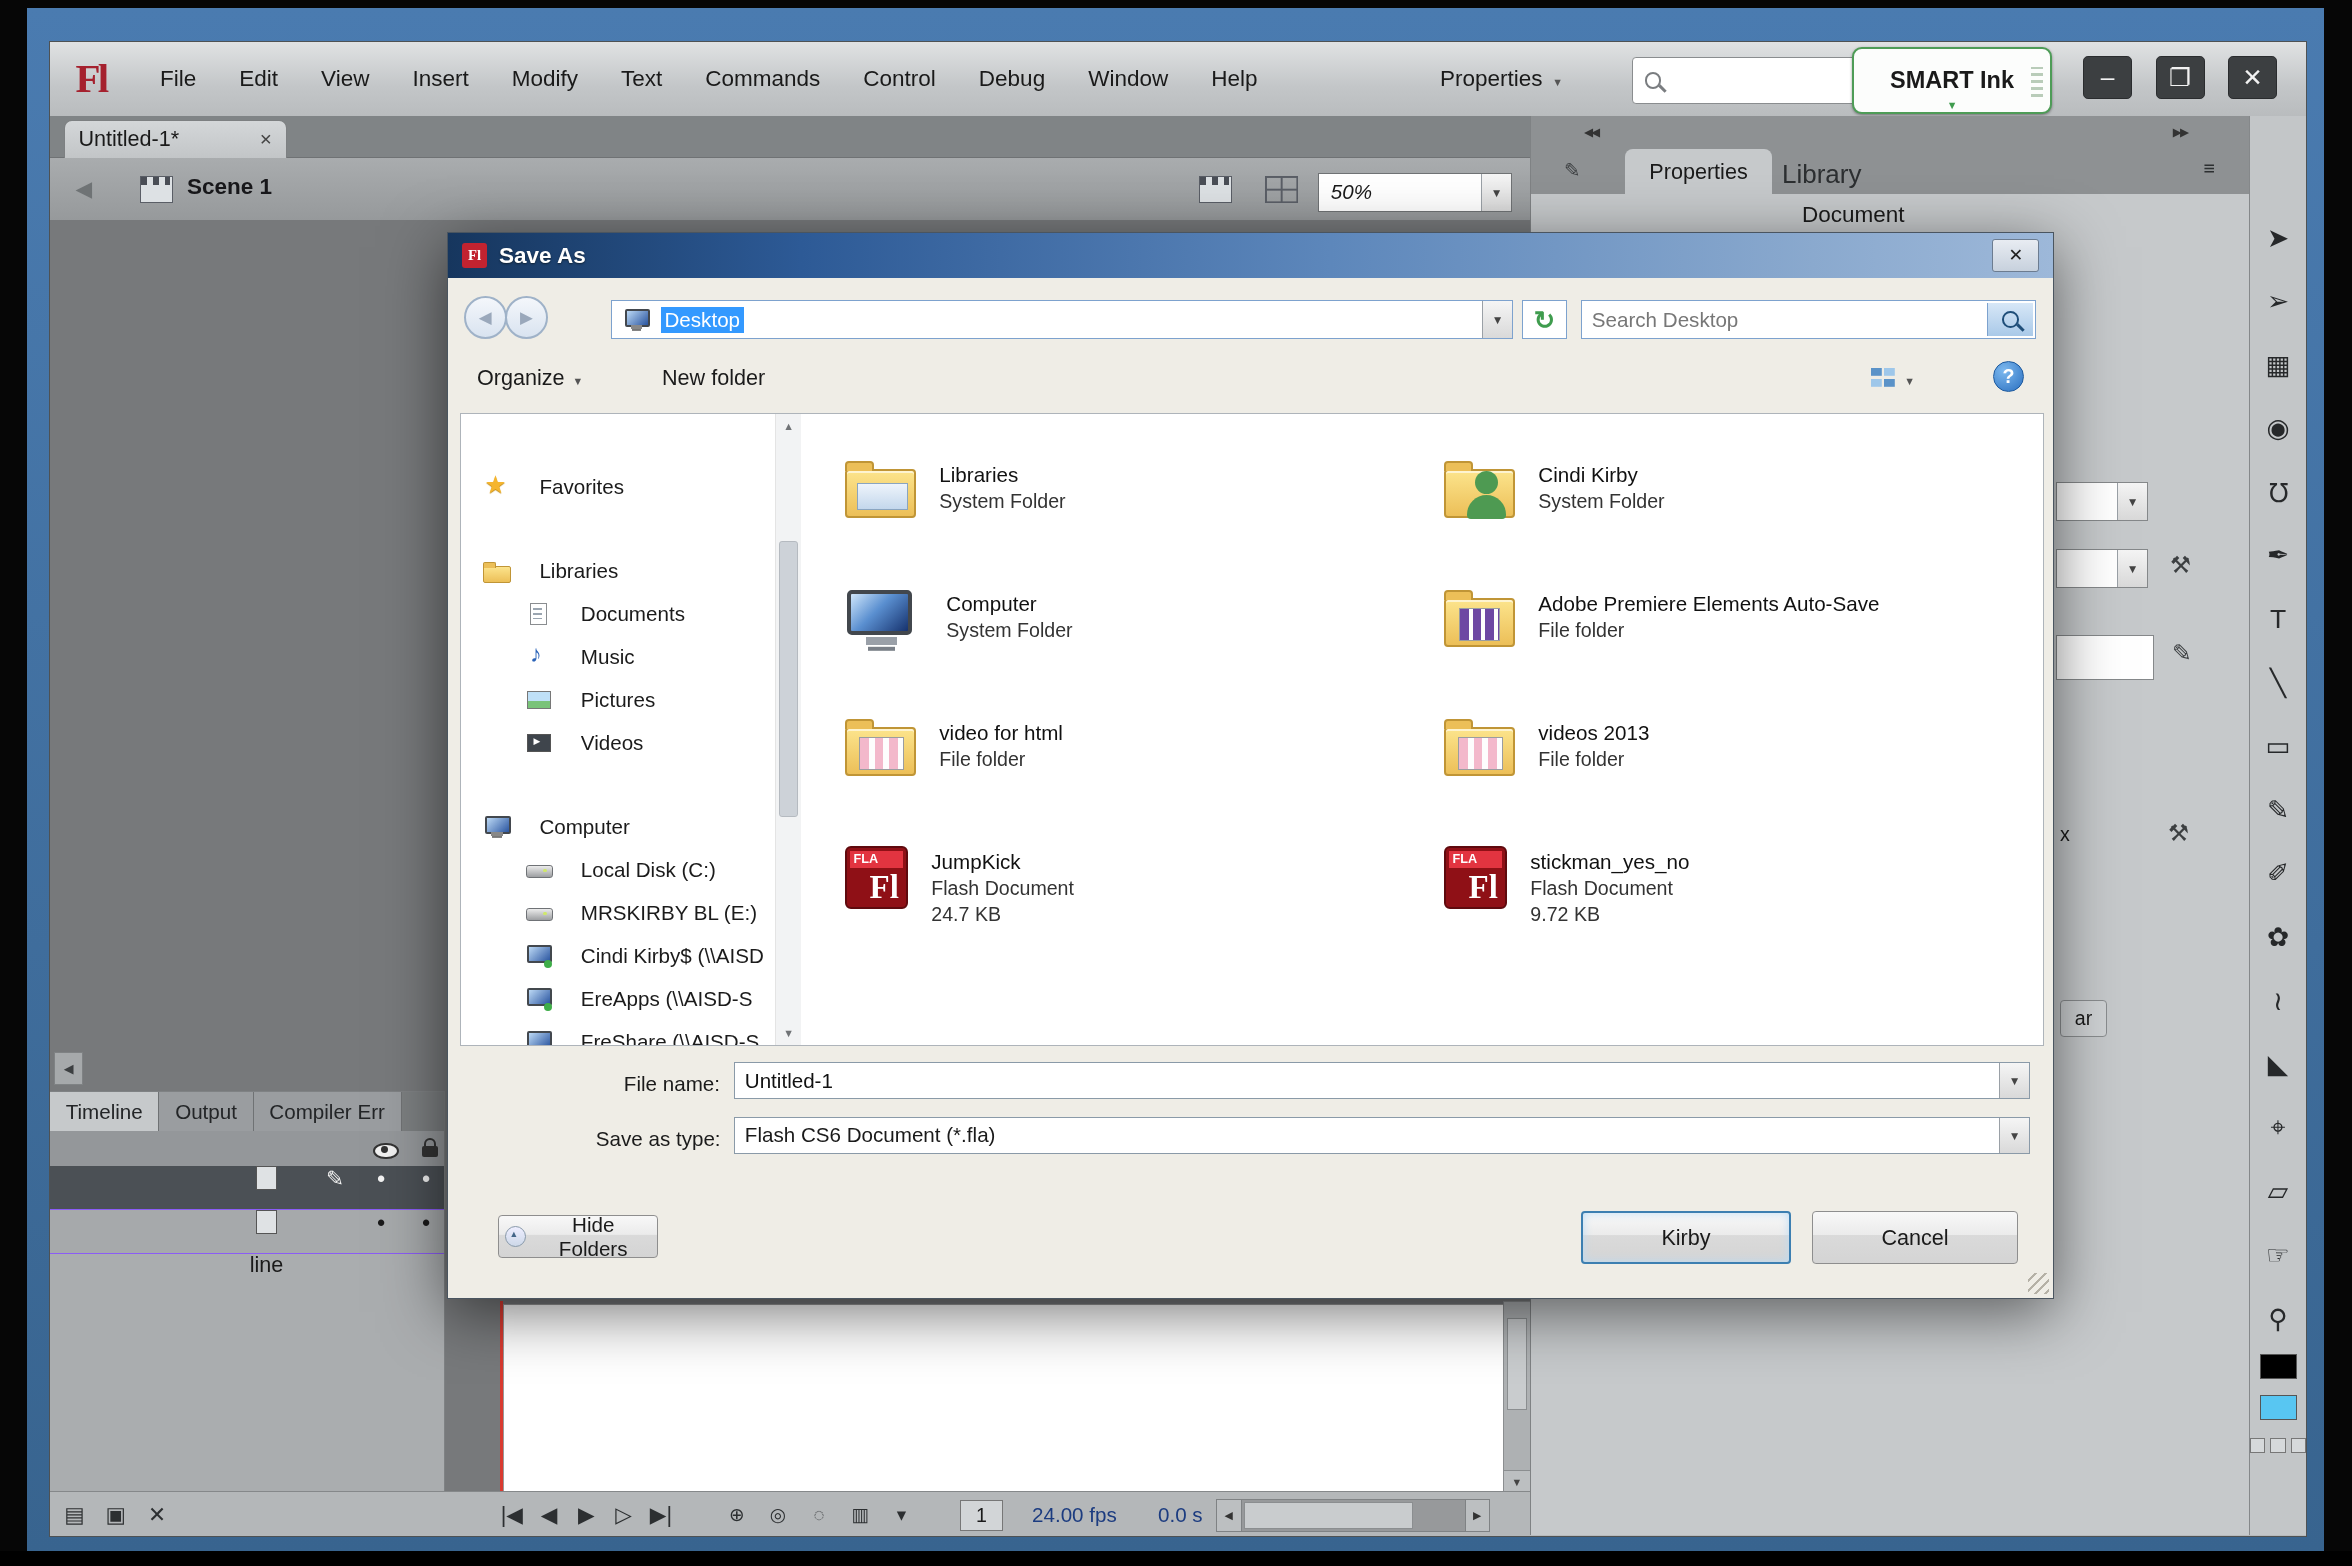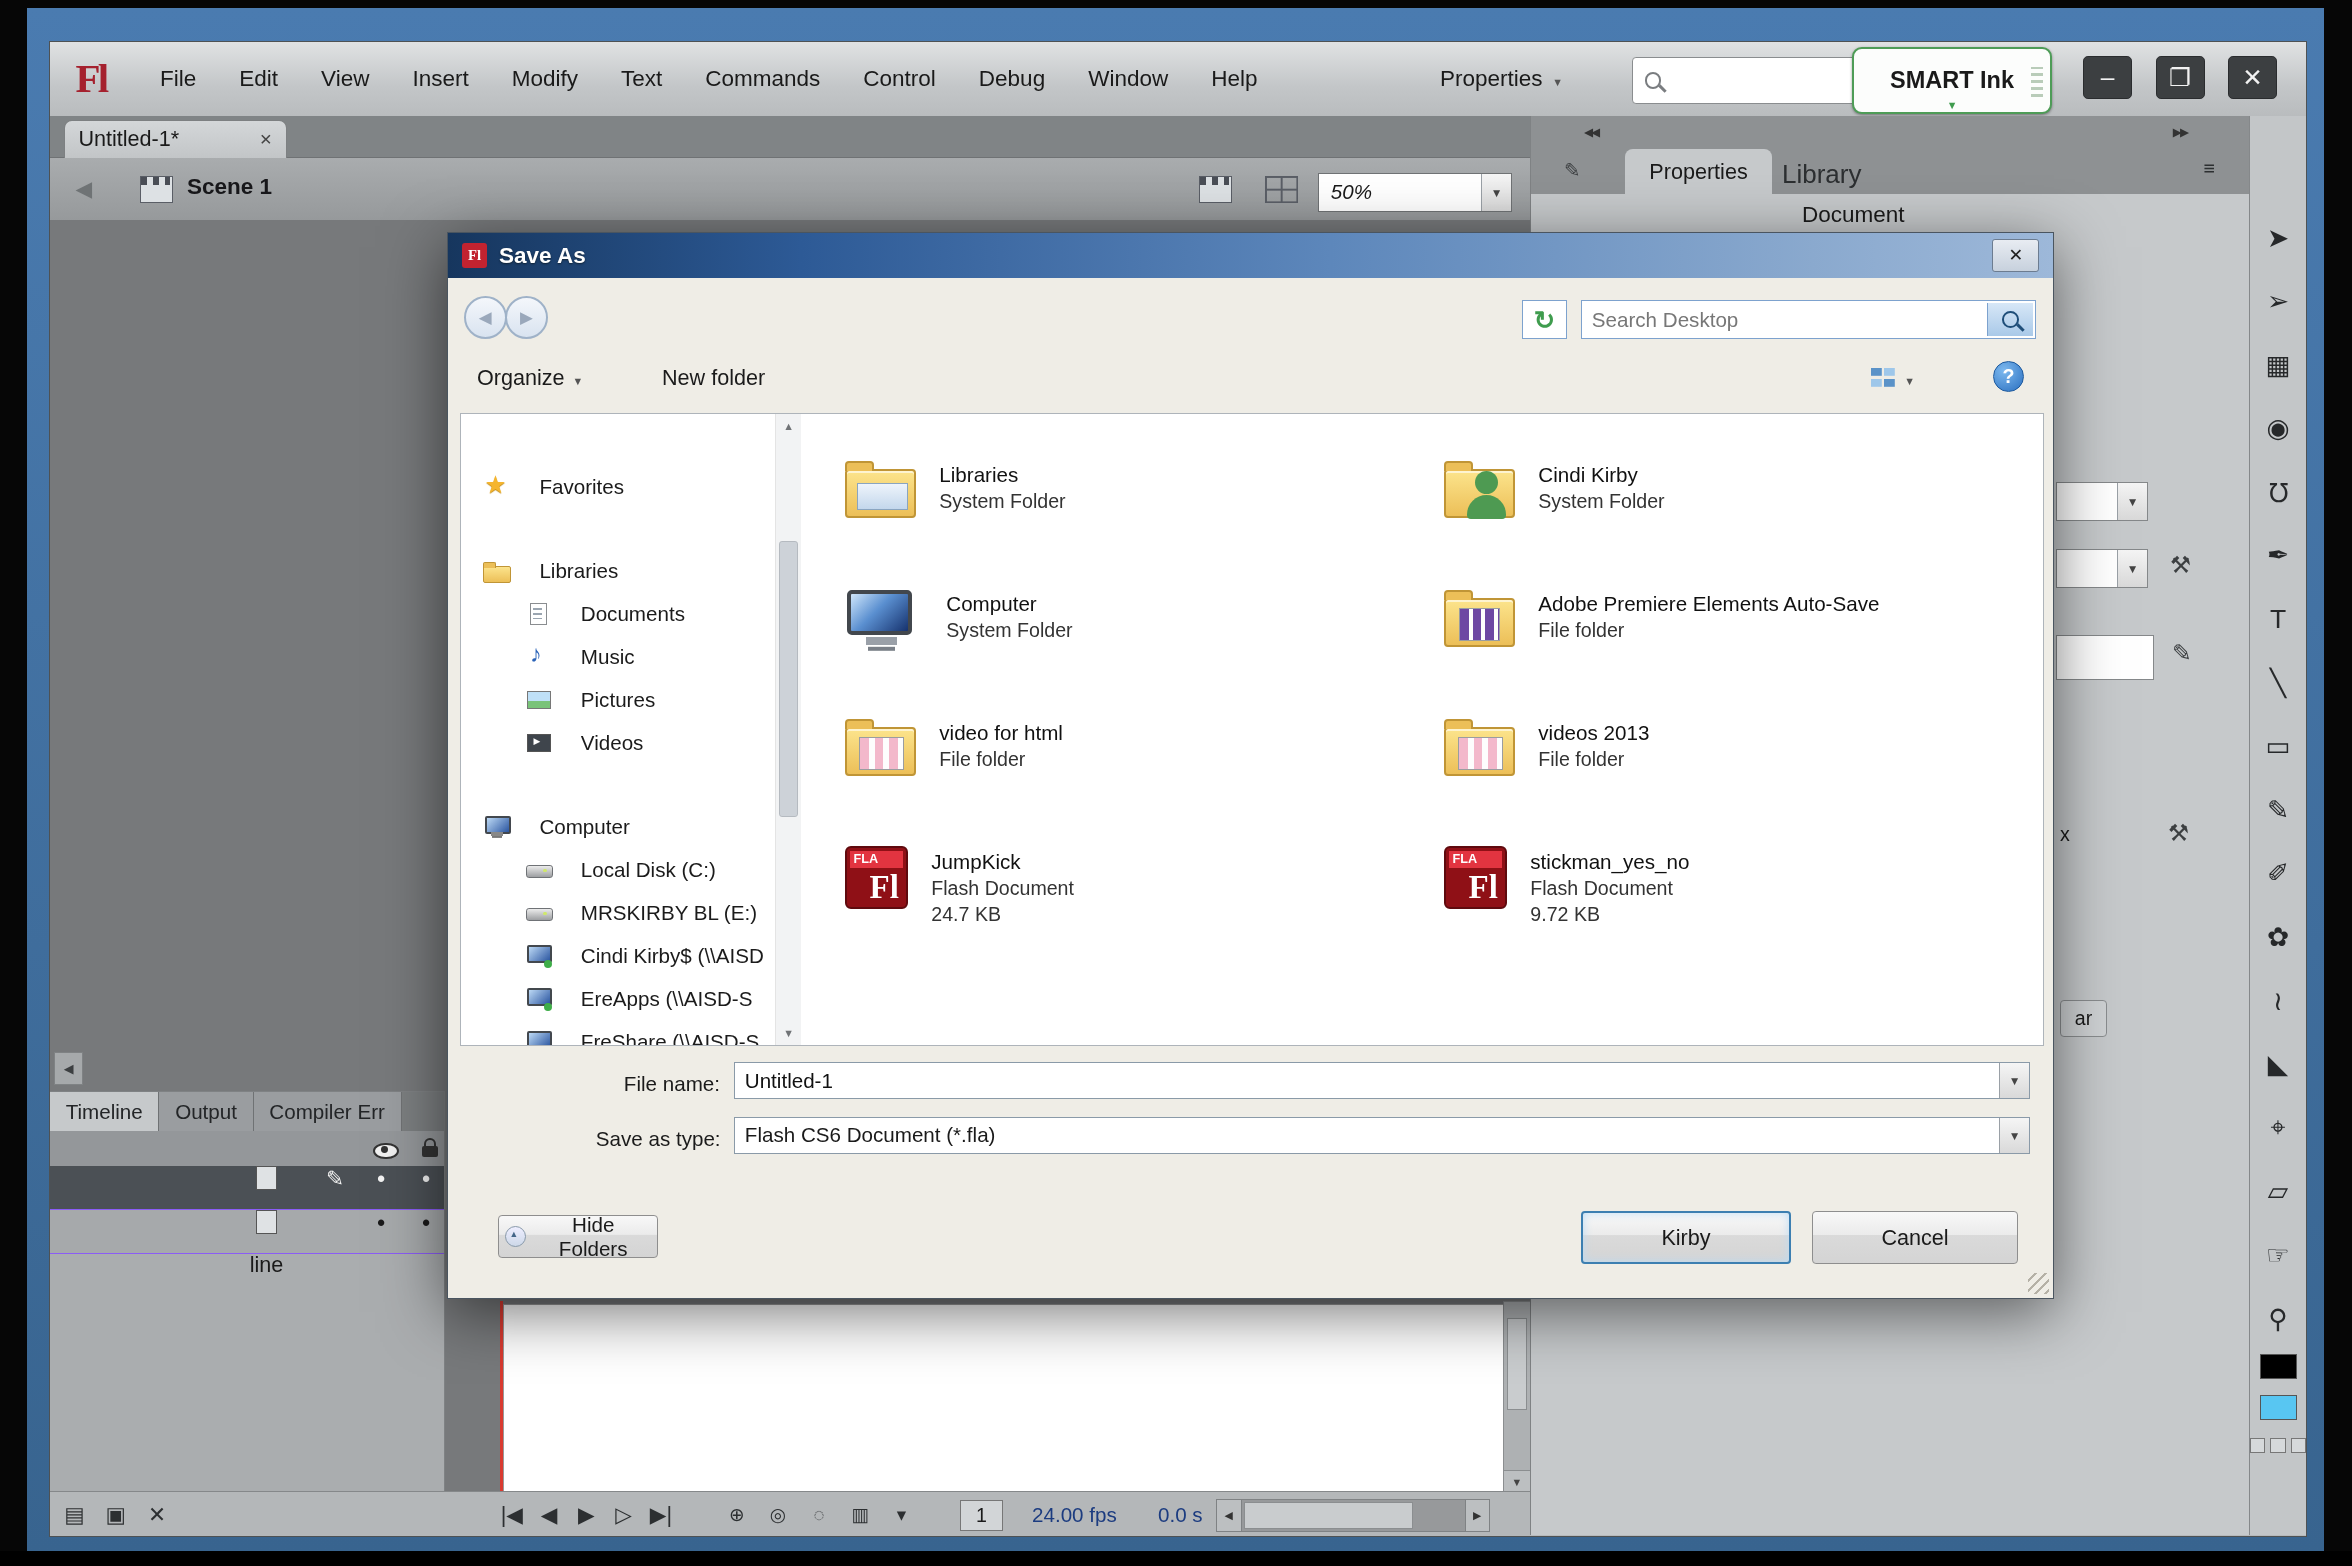--- a/index.html
+++ b/index.html
@@ -382,20 +382,25 @@
       <span class="dlg-close">✕</span>
     </div>
 
     <div class="a nav-circle" style="left:15.7px;top:63px;">
       <span>◀</span>
     </div>
     <div class="a nav-circle" style="left:57px;top:63px;">
       <span>▶</span>
     </div>
 
+    <div class="a field" style="left:163px;top:67px;width:902px;height:39px;">
+      <i class="mi mi-desktop"></i>
+      <span class="addr-sel">Desktop</span>
+      <span class="combo-arrow"></span>
+    </div>
     <div class="a field" style="left:1074px;top:67px;width:45px;height:39px;justify-content:center;">
       <span class="refresh">↻</span>
     </div>
     <div class="a field" style="left:1133px;top:67px;width:455px;height:39px;">
       <span class="search-ph">Search Desktop</span>
       <span class="search-btn">
         <i class="mag"></i>
       </span>
     </div>
 

